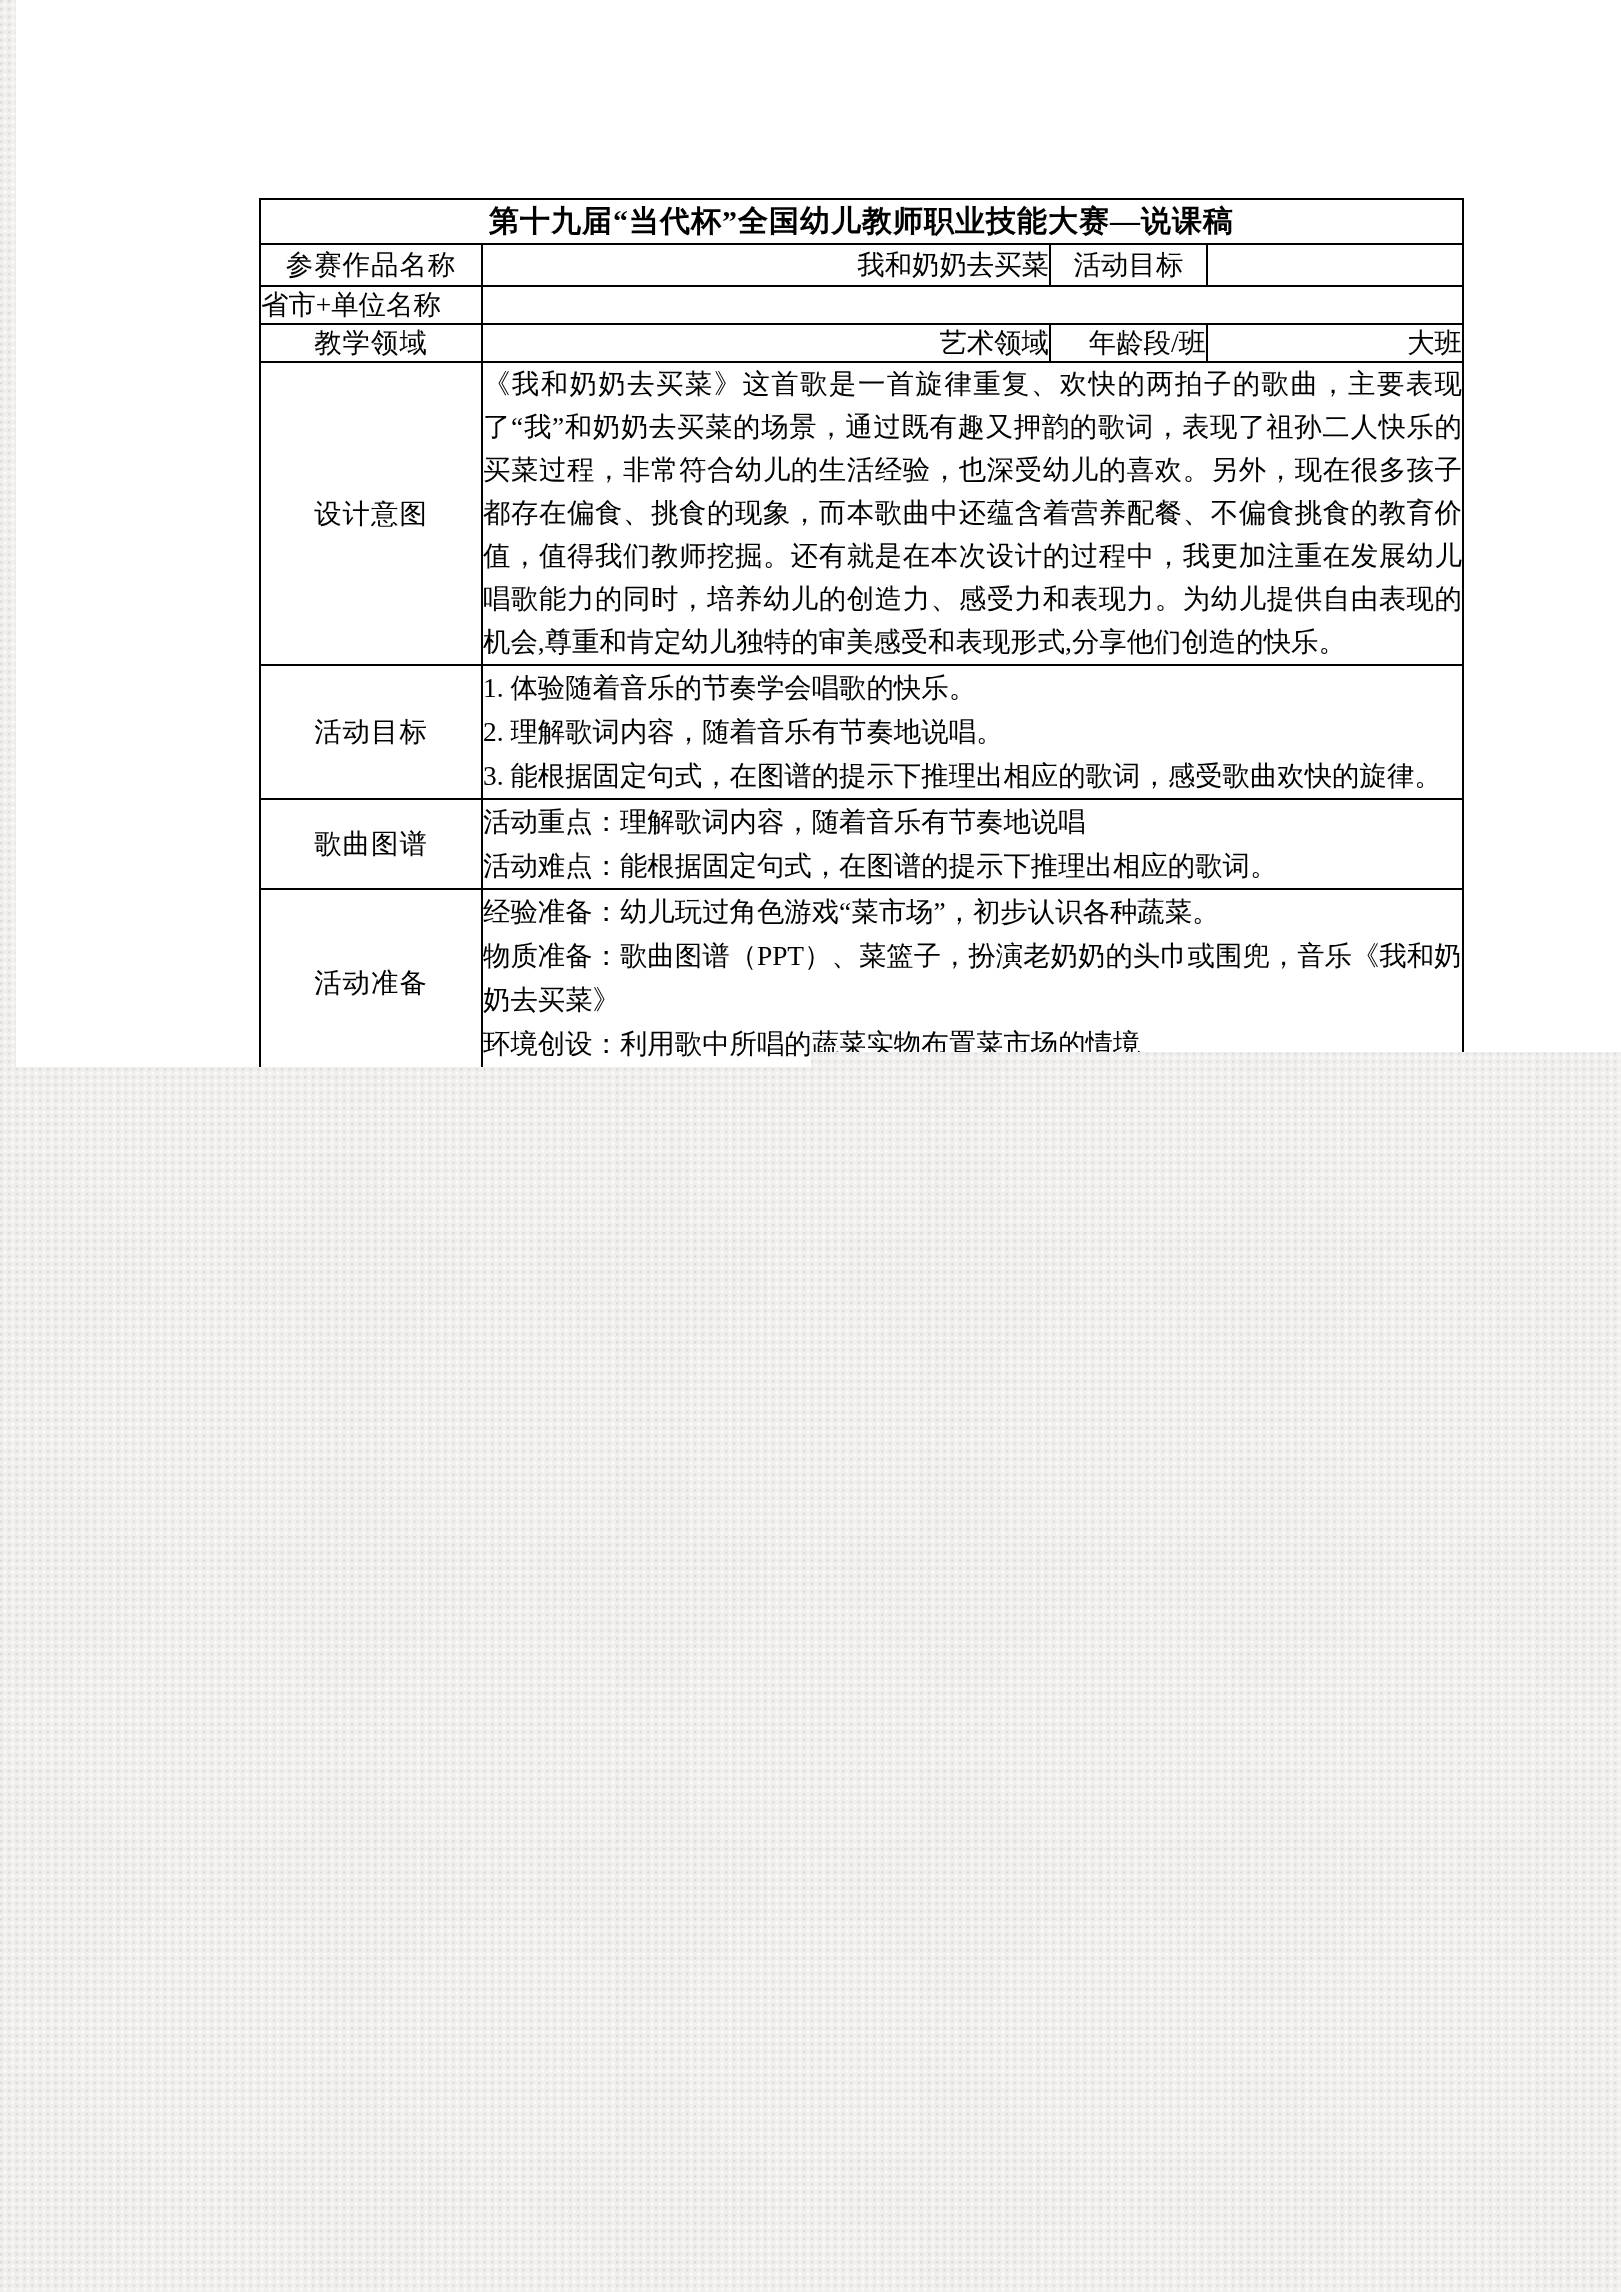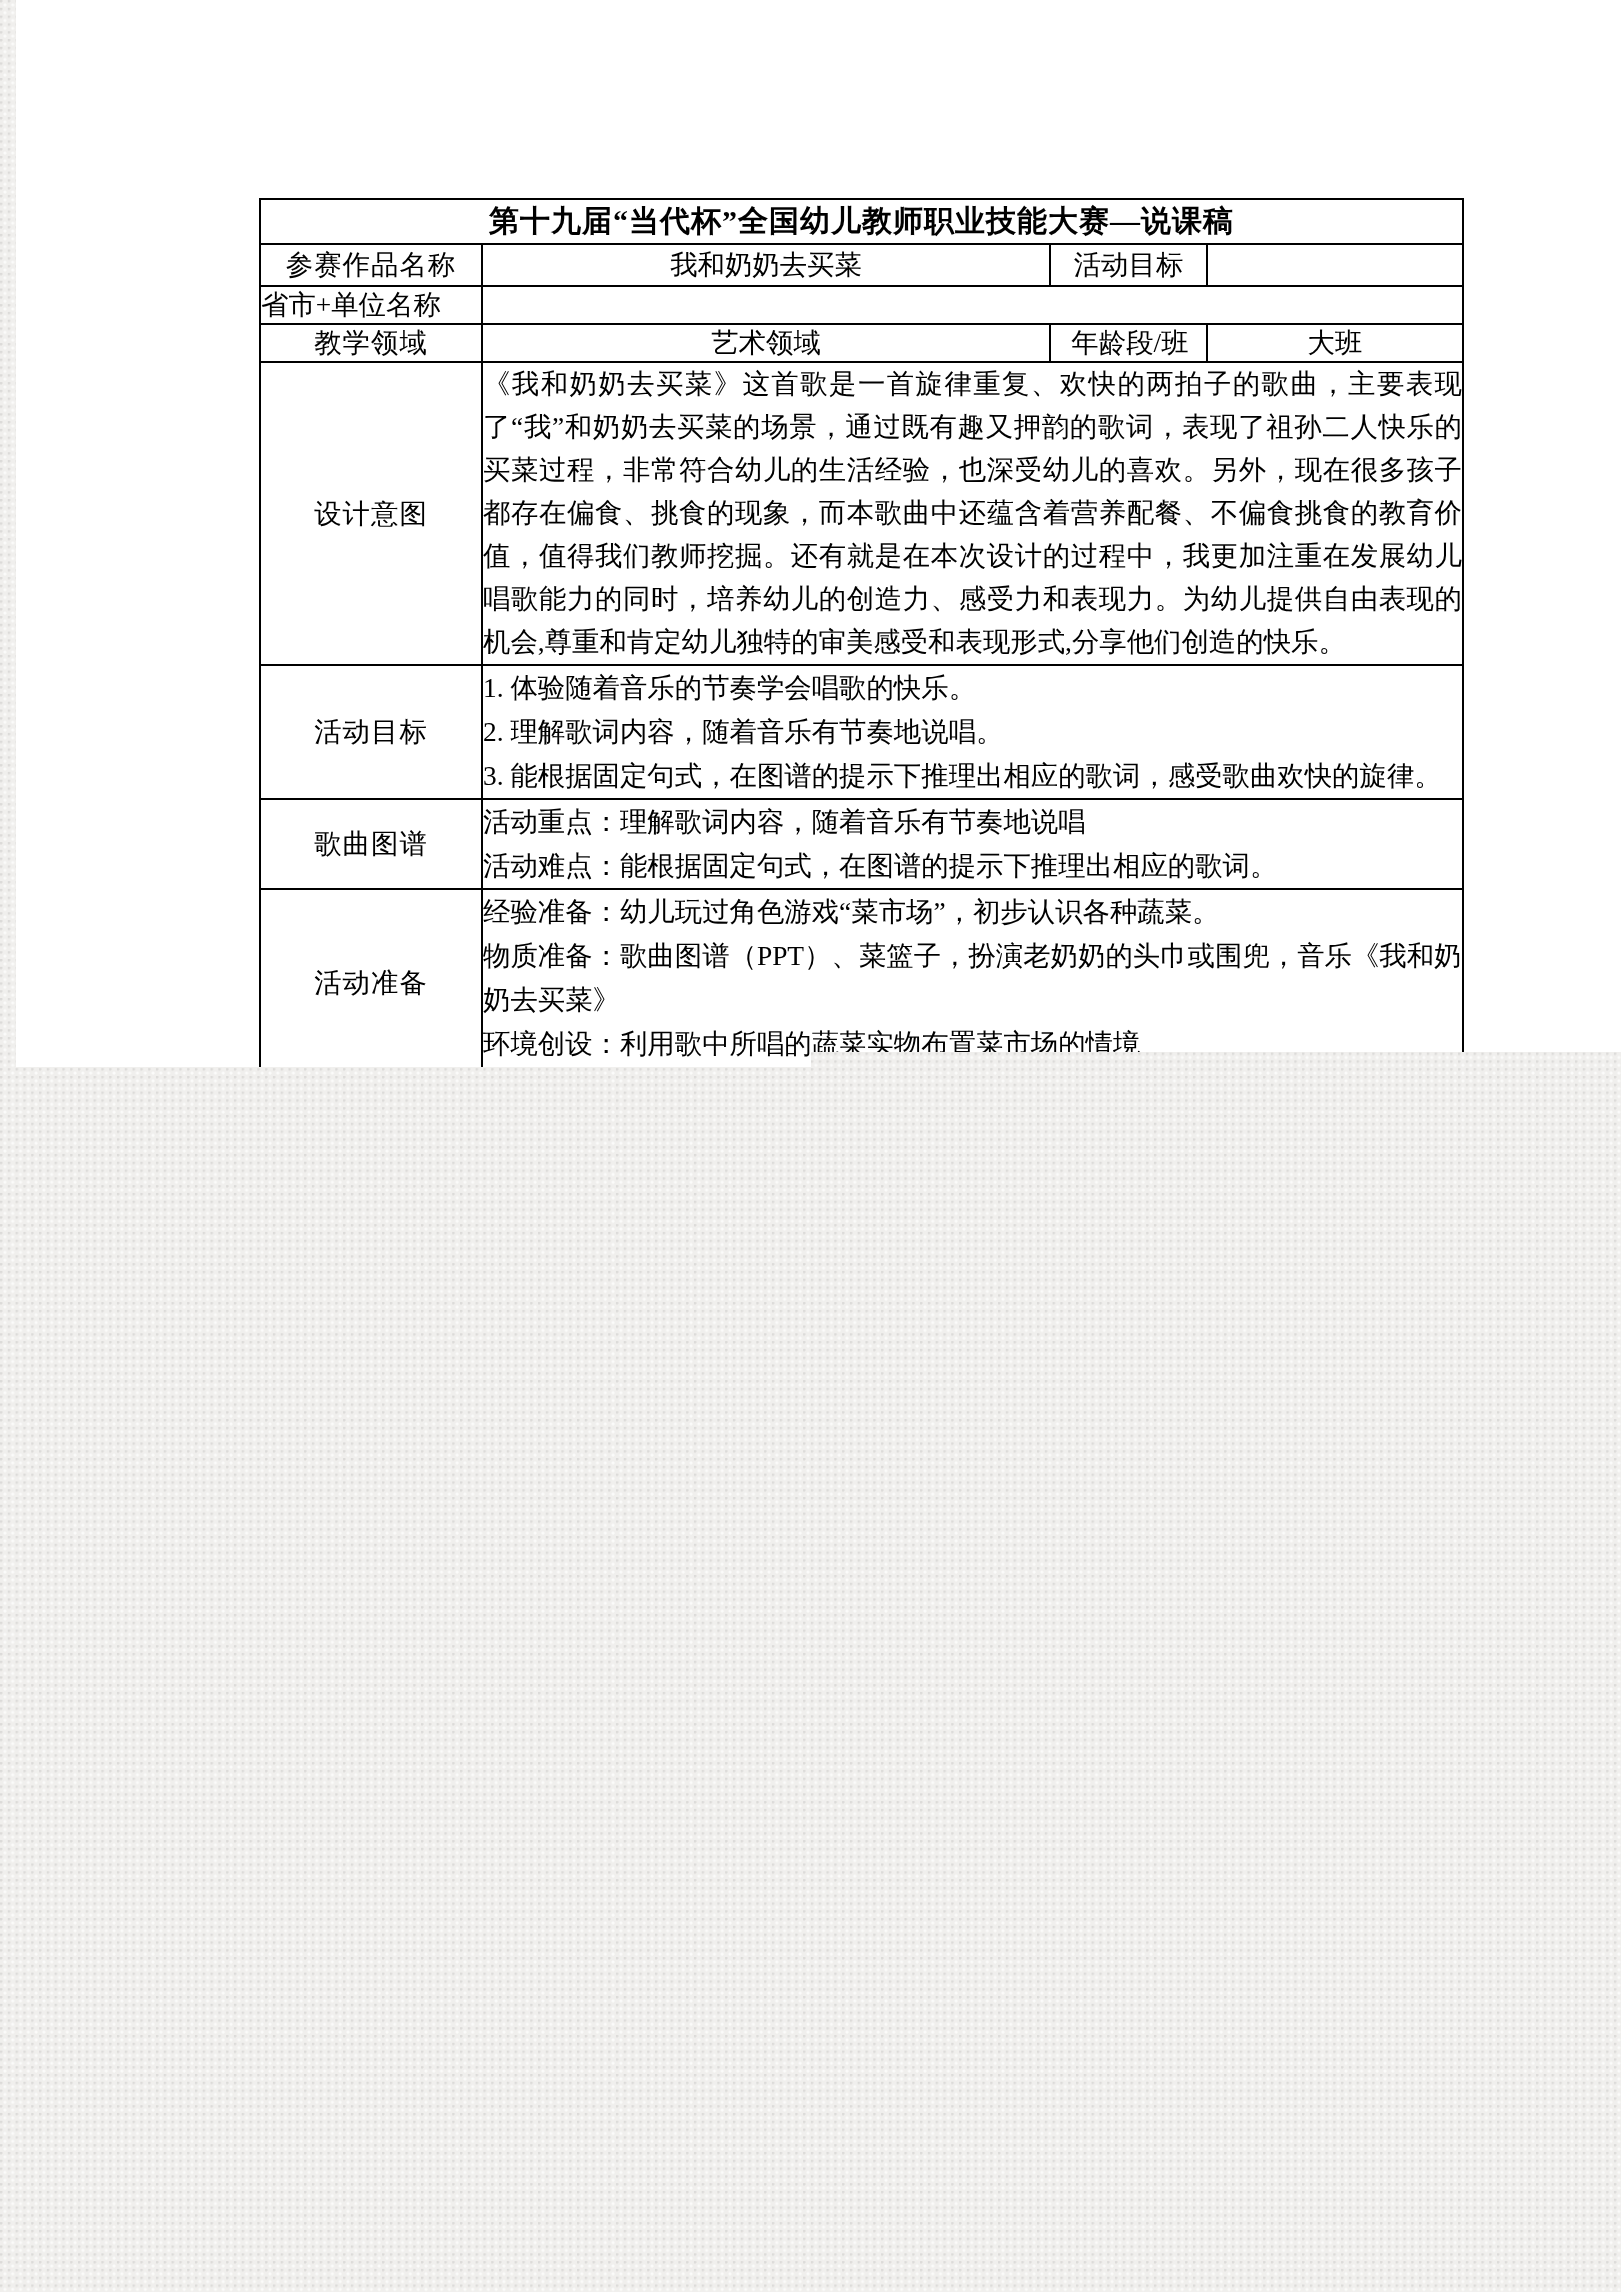--- a/index.html
+++ b/index.html
@@ -78,21 +78,21 @@
     text-align: center;
     vertical-align: middle;
     letter-spacing: 1px;
   }
   td.label-left {
     text-align: left;
     vertical-align: middle;
     padding-left: 2.9px;
   }
   td.val {
-    text-align: center;
+    text-align: right;
     vertical-align: middle;
     padding-left: 4.9px;
   }
   td.val-center {
     text-align: center;
     vertical-align: middle;
   }
   .h46 { height: 42px; margin-top: 36px; }
   .h45 { height: 27px; }
   td.para {

